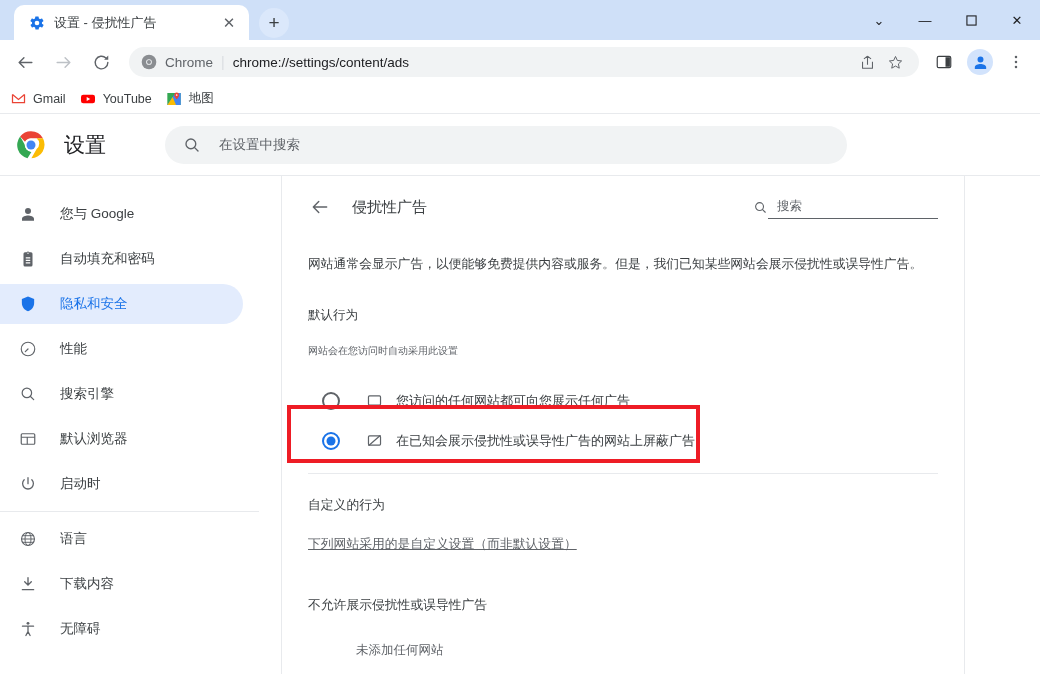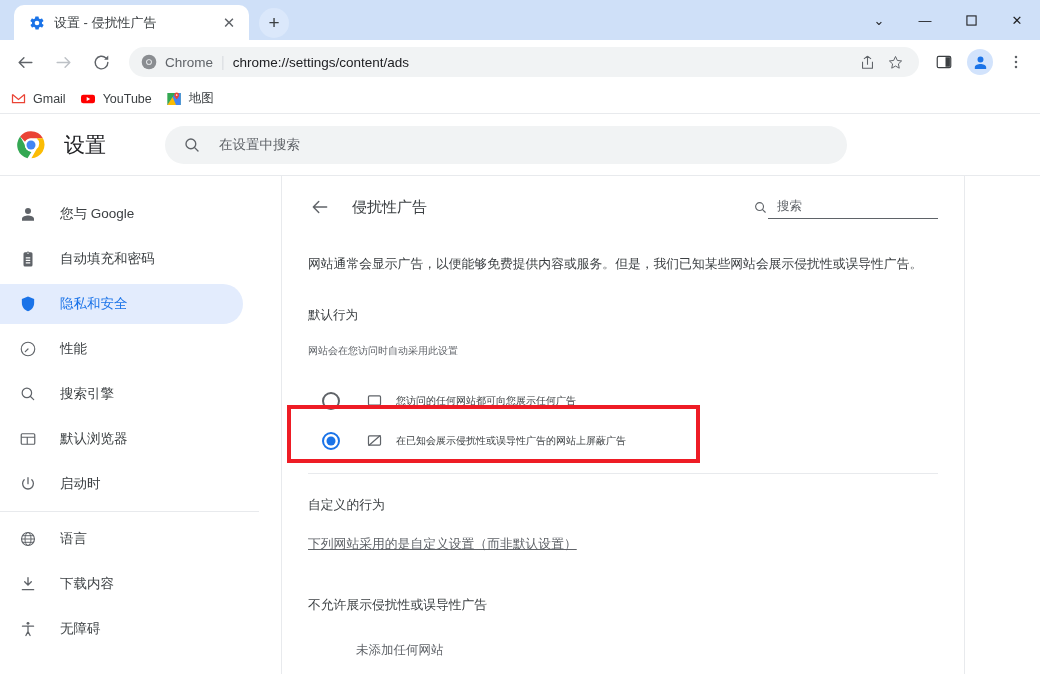--- a/index.html
+++ b/index.html
@@ -114,21 +114,21 @@
 
   .radio-group{margin-top:23px;}
   .radio-row{display:flex;align-items:center;height:40px;padding-left:14px;box-sizing:border-box;}
   .radio{width:18px;height:18px;border-radius:50%;border:2px solid #5f6368;box-sizing:border-box;flex:0 0 auto;position:relative;}
   .radio.checked{border-color:#1a73e8;}
   .radio.checked::after{
     content:"";position:absolute;left:50%;top:50%;width:9px;height:9px;border-radius:50%;
     background:#1a73e8;transform:translate(-50%,-50%);
   }
   .radio-icon{width:20px;height:20px;margin-left:24px;display:flex;align-items:center;justify-content:center;color:#5f6368;flex:0 0 auto;}
-  .radio-label{font-size:10px;color:#3c4043;margin-left:12px;white-space:nowrap;}
+  .radio-label{font-size:13px;color:#3c4043;margin-left:12px;white-space:nowrap;}
 
   .divider{height:1px;background:#e8eaed;margin-top:12px;}
 
   .custom-title{font-size:12.8px;color:#3c4043;margin-top:23px;}
   .custom-sub{font-size:12.8px;color:#5f6368;margin-top:22px;text-decoration:underline;}
   .block-title{font-size:12.8px;color:#3c4043;margin-top:44px;}
   .empty-note{font-size:12.5px;color:#5f6368;margin-top:28px;padding-left:48px;}
 
   
   .redbox{

